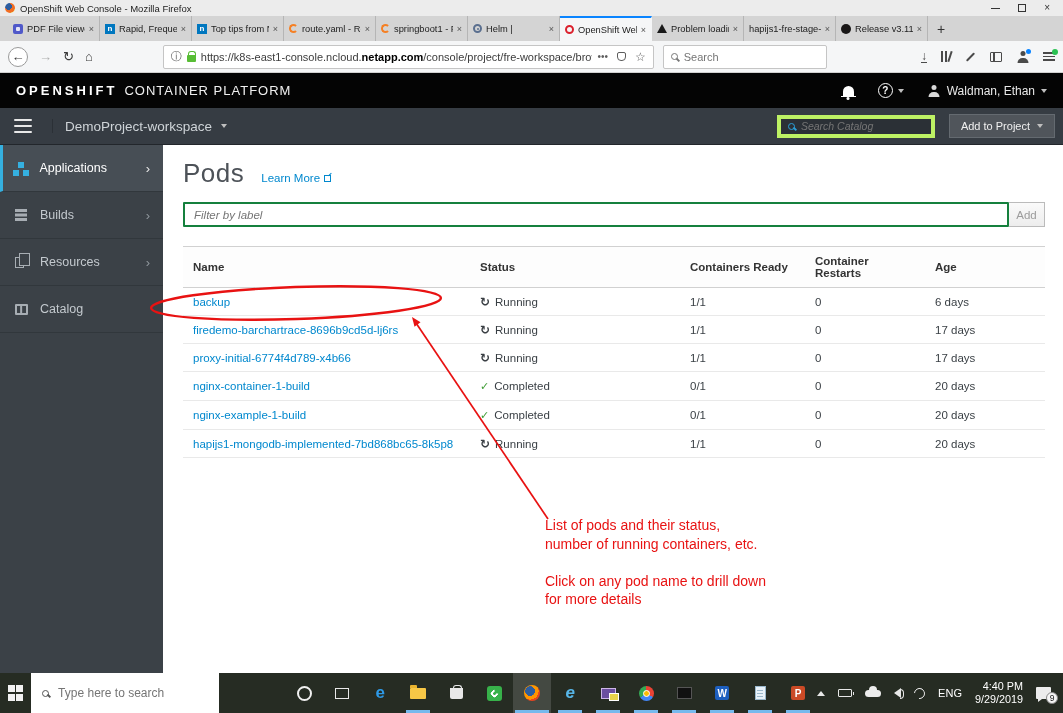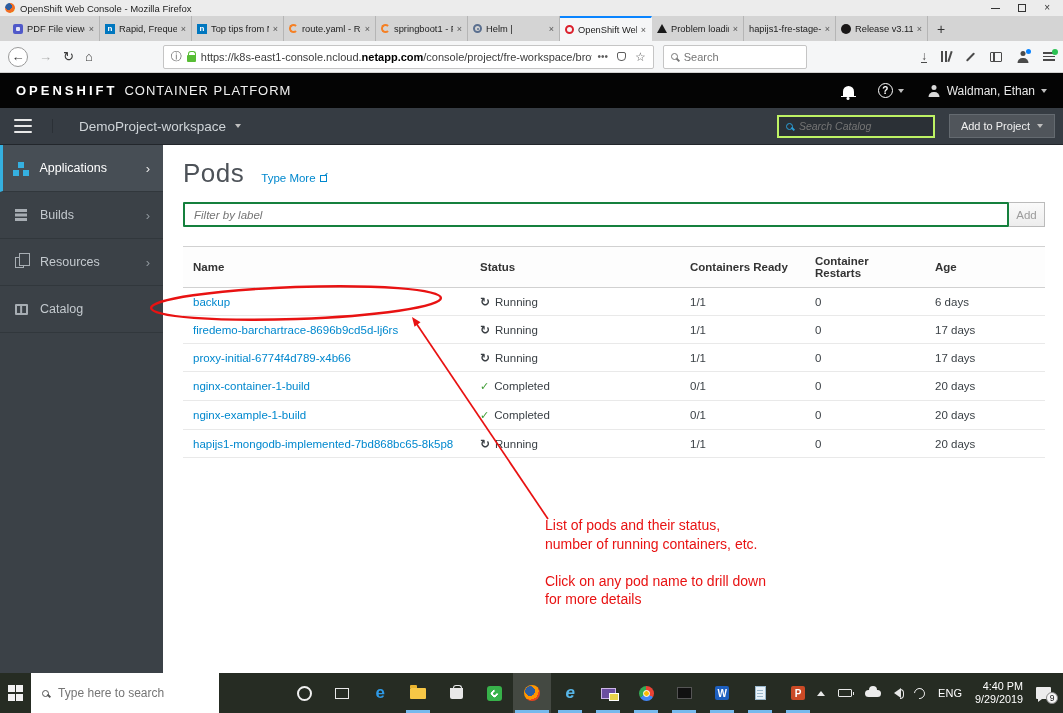--- a/index.html
+++ b/index.html
@@ -40,21 +40,21 @@
   .nav-fwd { color:#b0b0b0; }
   .urlbar { width:491px; height:24px; margin-left:70px; background:#fff; border:1px solid #c5c5c5; border-radius:2px; display:flex; align-items:center; gap:5px; padding:0 7px; font-size:11px; }
   .info-i { color:#5a5a5a; font-size:11px; }
   .lock { width:9px; height:7px; background:#58bd35; border-radius:1px; position:relative; margin-top:3px; flex:none; }
   .lock::before { content:""; position:absolute; top:-4px; left:1.2px; width:6px; height:5px; border:1.5px solid #58bd35; border-bottom:none; border-radius:3px 3px 0 0; }
   .url-text { flex:1; color:#3c3c3c; white-space:nowrap; overflow:hidden; }
   .url-domain { font-weight:bold; color:#000; }
   .url-actions { display:flex; align-items:center; gap:9px; color:#5d5d5d; font-size:10px; }
   .pocket { width:9px; height:9px; border:1.5px solid #5d5d5d; border-radius:2px 2px 4px 4px; }
   .star { font-size:12px; }
-  .searchbox { width:144px; height:24px; margin-left:9px; background:#fff; border:1px solid #c5c5c5; border-radius:2px; display:flex; align-items:center; gap:6px; padding:0 7px; color:#777; }
+  .searchbox { width:164px; height:24px; margin-left:9px; background:#fff; border:1px solid #c5c5c5; border-radius:2px; display:flex; align-items:center; gap:6px; padding:0 7px; color:#777; }
   .searchbox input { border:none; outline:none; width:90px; font-size:11px; background:transparent; color:#555; font-family:inherit; }
   .mag { width:7px; height:7px; border:1.7px solid currentColor; border-radius:50%; position:relative; flex:none; }
   .mag::after { content:""; position:absolute; width:4px; height:1.8px; background:currentColor; transform:rotate(45deg); right:-3.2px; bottom:-1.5px; }
   .tb-icons { margin-left:auto; display:flex; align-items:center; gap:14px; color:#4a4a4a; font-size:12px; }
   .dl { border-bottom:1.5px solid #4a4a4a; line-height:11px; }
   .lib { display:flex; gap:2px; align-items:flex-end; height:11px; }
   .lib i { display:block; width:2px; height:11px; background:#4a4a4a; }
   .lib i:last-child { transform:rotate(18deg); }
   .pen { width:11px; height:2px; background:#4a4a4a; transform:rotate(-45deg); border-radius:1px; }
   .sbtg { width:12px; height:10px; border:1.5px solid #4a4a4a; border-radius:1px; position:relative; }
@@ -79,22 +79,22 @@
   .helpwrap { display:flex; align-items:center; gap:5px; }
   .help { width:15px; height:15px; border:1.5px solid #fff; border-radius:50%; display:flex; align-items:center; justify-content:center; font-size:10px; font-weight:bold; }
   .userwrap { display:flex; align-items:center; gap:6px; font-size:12px; color:#e8e8e8; }
   .person-light::before, .person-light::after { background:#d9d9d9; }
   .caret { width:0; height:0; border-left:3.6px solid transparent; border-right:3.6px solid transparent; border-top:4.2px solid #bfbfbf; }
 
   
   .projectbar { height:37px; background:#363c43; display:flex; align-items:center; padding:0 0 0 14px; color:#d6dadd; border-bottom:1px solid #22262b; }
   .burger-lg { display:flex; flex-direction:column; gap:3.5px; padding-right:20px; border-right:1px solid #2b3036; }
   .burger-lg i { display:block; width:18px; height:2.2px; background:#e8e8e8; border-radius:1px; }
-  .proj-select { margin-left:26px; display:flex; align-items:center; gap:9px; font-size:13.5px; color:#cfd4d8; }
-  .catalog-search { margin-left:auto; width:158px; height:23px; background:#2b3036; border:2px solid #bef264; display:flex; align-items:center; gap:6px; padding:0 7px; color:#2a9fd8; }
+  .proj-select { margin-left:12px; display:flex; align-items:center; gap:9px; font-size:13.5px; color:#cfd4d8; }
+  .catalog-search { margin-left:auto; width:158px; height:23px; background:#2b3036; border:4px solid #bef264; display:flex; align-items:center; gap:6px; padding:0 7px; color:#2a9fd8; }
   .catalog-search input { background:transparent; border:none; outline:none; color:#9aa1a8; font-style:italic; font-size:10.5px; width:110px; font-family:inherit; }
   .addproj { margin:0 0 0 14px; margin-right:8px; background:#50555b; border:1px solid #646a70; color:#f0f0f0; font-size:11px; padding:5px 11px; display:flex; align-items:center; gap:7px; }
 
   
   .bodyarea { display:flex; height:528px; }
   .sidenav { width:163px; background:#3b4147; flex:none; display:flex; flex-direction:column; }
   .nav-item { height:47px; display:flex; align-items:center; padding:0 13px; gap:11px; color:#c3c9ce; font-size:12.5px; border-bottom:1px solid #31373c; position:relative; }
   .nav-item.active { background:#474e55; color:#fff; border-left:3.5px solid #35b0e0; padding-left:9.5px; }
   .nchev { margin-left:auto; font-size:13px; color:#8f969c; }
   .nav-item.active .nchev { color:#e8e8e8; }
@@ -360,21 +360,21 @@
             <span class="i-catalog"></span>
           </span>
         <span>Catalog</span>
       </div>
     </div>
 
     <div class="main">
       <div class="title-row">
         <span class="page-title">Pods</span>
         <a class="learn-more" href="#">
-          <span>Type More</span>
+          <span>Learn More</span>
           <span class="ext"></span>
         </a>
       </div>
       <div class="filter-row">
         <input placeholder="Filter by label" style="">
         <span class="add-btn">Add</span>
       </div>
 
       <table class="pods">
         <thead>

